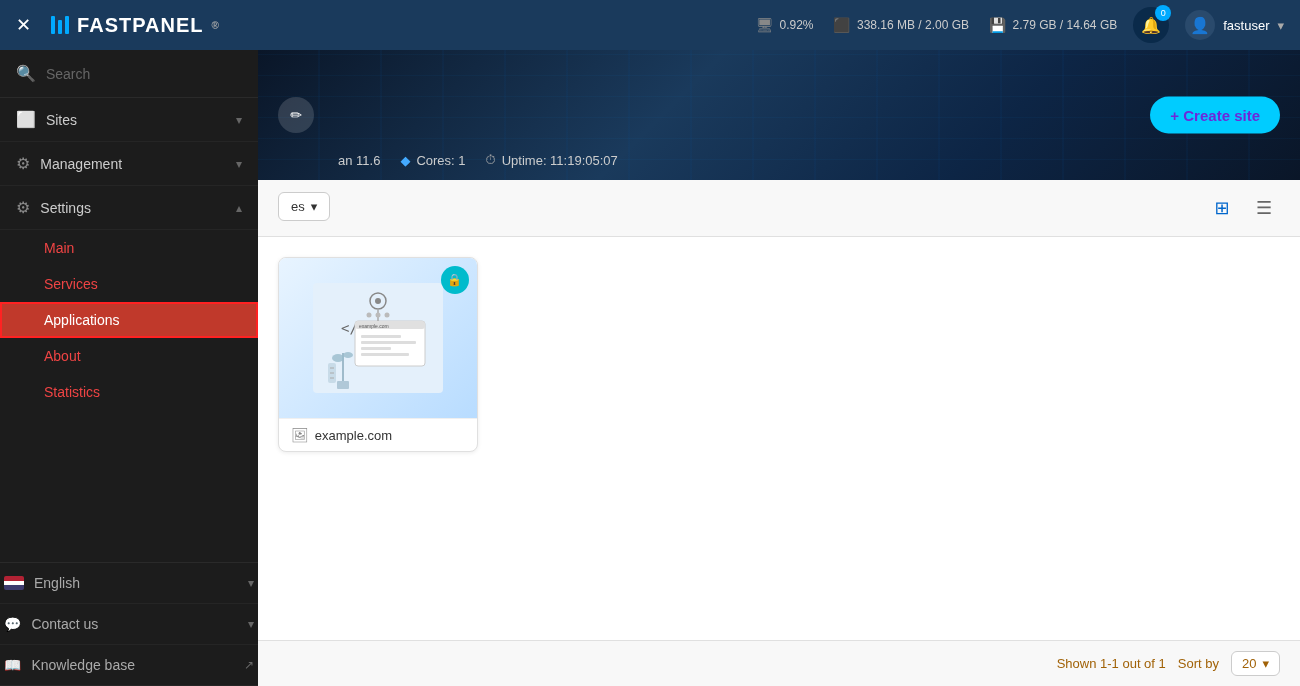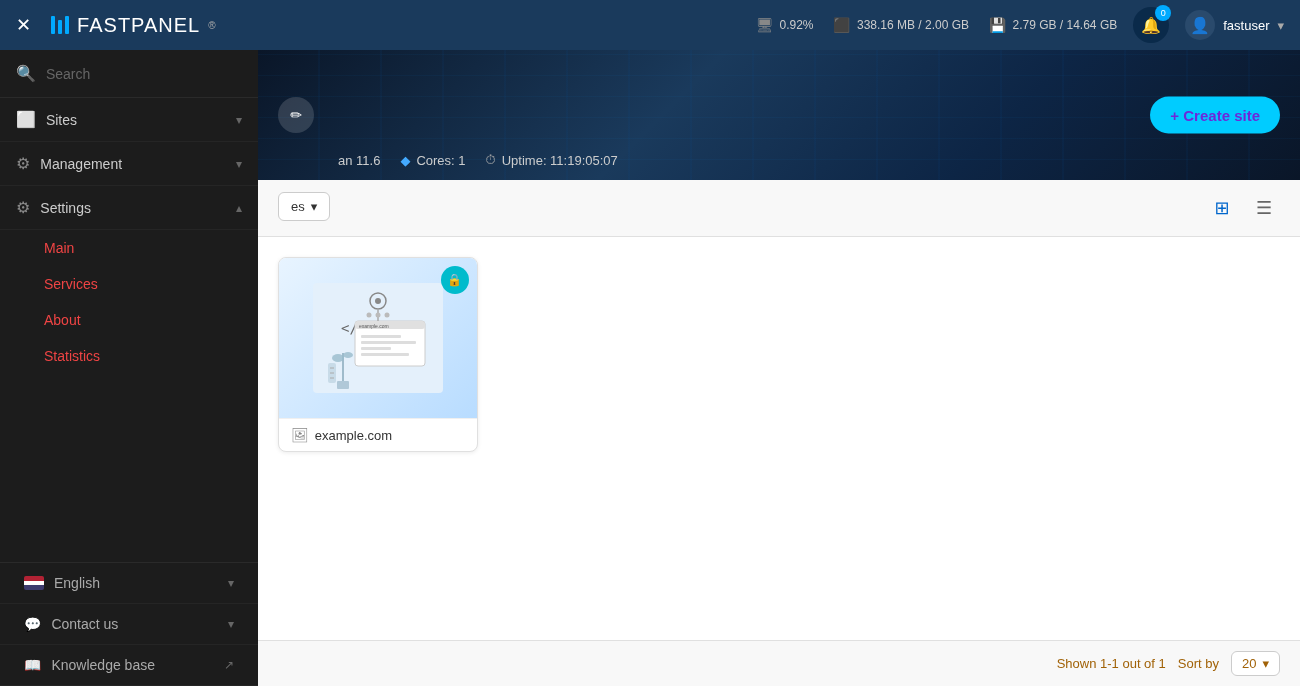--- a/index.html
+++ b/index.html
@@ -21,21 +21,21 @@
       font-size: 18px;
       cursor: pointer;
       margin-right: 4px;
     }
     .header-logo {
       display: flex;
       align-items: center;
       gap: 8px;
       color: #fff;
       font-size: 20px;
-      font-weight: 400;
+      font-weight: 700;
       letter-spacing: 1px;
     }
     .header-logo-icon {
       display: flex;
       gap: 3px;
     }
     .header-logo-bar {
       width: 4px;
       background: #00aaff;
       border-radius: 1px;
@@ -164,21 +164,21 @@
     }
 
     
     .sidebar-footer {
       margin-top: auto;
       border-top: 1px solid #2a2a2a;
     }
     .sidebar-footer-item {
       display: flex;
       align-items: center;
-      padding: 12px 24px;
+      padding: 12px 4px;
       color: #aaa;
       font-size: 14px;
       cursor: pointer;
       gap: 10px;
       border-bottom: 1px solid #252525;
     }
     .flag-icon { width: 20px; height: 14px; border-radius: 2px; background: linear-gradient(to bottom, #b22234 33%, #fff 33%, #fff 66%, #3c3b6e 66%); }
 
     
     .content {
@@ -447,20 +447,26 @@
       <span class="nav-arrow">▴</span>
     </div>
 
     <div class="sidebar-sub-item">
       <span>Main</span>
     </div>
     <div class="sidebar-sub-item">
       <span>Services</span>
     </div>
 
+    <div style="position:relative">
+      <div class="sidebar-sub-item highlighted" style="outline: 2.5px solid #ff2222; outline-offset: -2px; background:#c0392b; color:#fff; font-weight:500;">
+        <span>Applications</span>
+      </div>
+
+    </div>
 
     <div class="sidebar-sub-item">
       <span>About</span>
     </div>
     <div class="sidebar-sub-item">
       <span>Statistics</span>
     </div>
 
     <div class="sidebar-footer">
       <div class="sidebar-footer-item">

